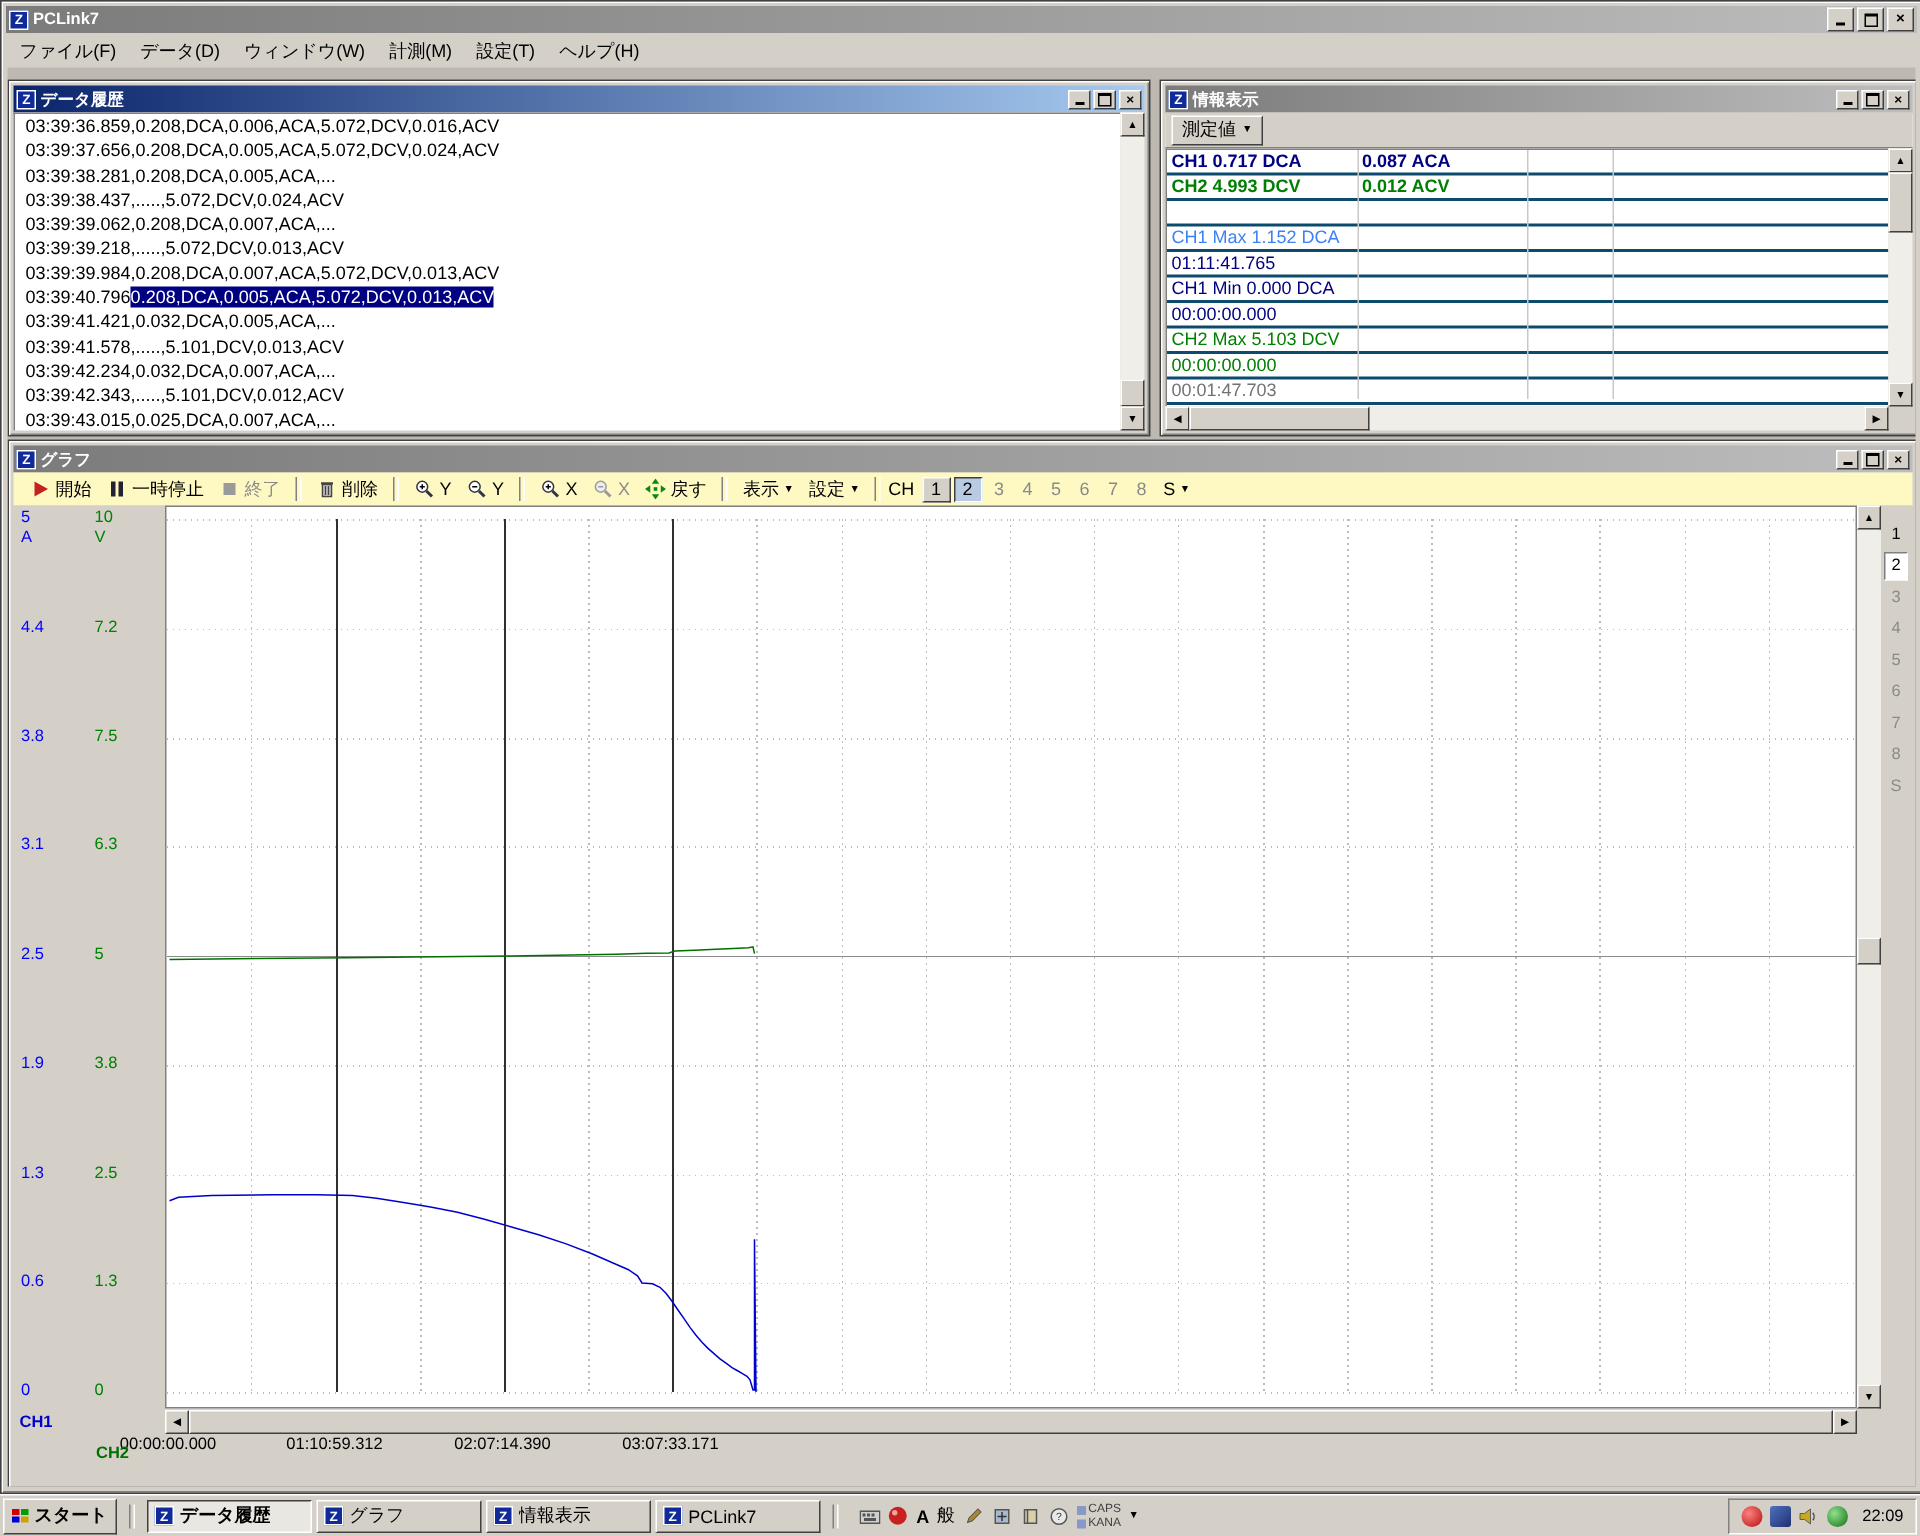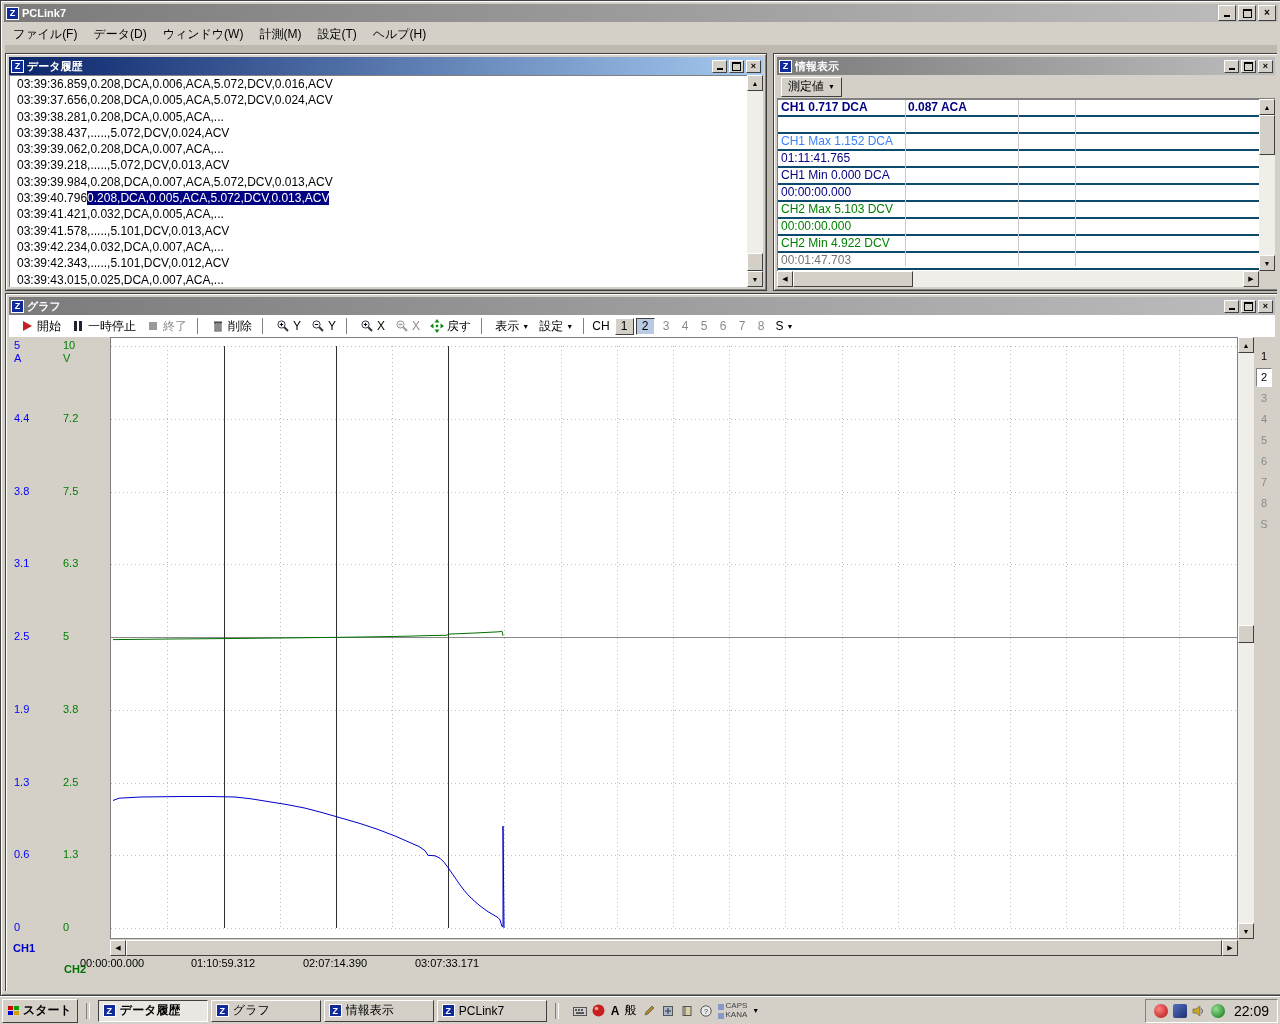--- a/index.html
+++ b/index.html
@@ -41,21 +41,21 @@
   .info-ddbtn{height:18px;display:flex;align-items:center;gap:4px;padding:0 6px;background:#d4d0c8;
               border:1px solid;border-color:#fff #404040 #404040 #fff;}
   .dd{font-size:7px;line-height:1;}
   .info-body{position:absolute;left:3px;top:45px;width:482px;height:172px;background:#fff;overflow:hidden;
              border-left:1px solid #808080;border-top:1px solid #808080;box-sizing:border-box;}
   .info-row{height:15px;line-height:15px;border-bottom:2px solid #0c4a6e;white-space:nowrap;}
   .info-c1{display:inline-block;width:124px;padding-left:3px;overflow:hidden;vertical-align:top;}
   .info-c2{display:inline-block;width:110px;padding-left:3px;overflow:hidden;vertical-align:top;}
   .info-vline{position:absolute;top:0;width:1px;height:166px;background:#c8c8c8;}
   
-  .gtoolbar{position:absolute;left:3px;top:21px;right:3px;height:22px;background:#ffffff;display:flex;align-items:center;padding-left:6px;box-sizing:border-box;}
+  .gtoolbar{position:absolute;left:3px;top:21px;right:3px;height:22px;background:#fef9c3;display:flex;align-items:center;padding-left:6px;box-sizing:border-box;}
   .tbtn{display:inline-flex;align-items:center;gap:3px;padding:1px 5px;white-space:nowrap;}
   .tbtn.dis{color:#8a8a8a;}
   .tsep{width:2px;height:16px;border-left:1px solid #808080;border-right:1px solid #fff;margin:0 5px;}
   .ic{width:14px;height:14px;display:block;}
   .cht{width:19px;height:17px;display:inline-flex;align-items:center;justify-content:center;margin-right:2px;
        border:1px solid;border-color:#fff #404040 #404040 #fff;background:#d4d0c8;box-sizing:border-box;}
   .cht.sel{border-color:#404040 #fff #fff #404040;background:#b9cbe3;}
   .chd{width:19px;display:inline-block;text-align:center;color:#8a8a8a;}
   
   .gaxis{position:absolute;left:3px;top:43px;width:101px;height:602px;background:#d4d0c8;}
@@ -80,21 +80,21 @@
              display:flex;align-items:center;justify-content:center;flex:none;border:1px solid #fff;box-sizing:border-box;}
   .task-label{white-space:nowrap;overflow:hidden;}
   .ime{display:flex;align-items:center;gap:5px;padding:0 6px;height:22px;}
   .ime-ic{width:14px;height:14px;display:flex;align-items:center;justify-content:center;}
   .ck{display:flex;flex-direction:column;justify-content:center;gap:1px;font-size:8px;line-height:8px;color:#404040;}
   .ck .r{display:flex;align-items:flex-end;gap:2px;}
   .ck .sq{width:6px;height:6px;background:#8898c8;display:inline-block;}
   .tray{margin-left:auto;height:22px;display:flex;align-items:center;gap:5px;padding:0 8px;
         border:1px solid;border-color:#808080 #fff #fff #808080;}
   .tray-ic{width:14px;height:14px;border-radius:50%;}
-  .clock{font-size:14px;padding-left:4px;}
+  .clock{font-size:11px;padding-left:4px;}
 </style>
 </head>
 <body>
 
 <div class="win" style="left:0;top:0;width:1280px;height:994px;">
   <div class="titlebar tb-inact">
     <span class="appicon">Z</span>
     <span class="tb-title">PCLink7</span>
     <span class="tb-btns">
       <span class="wbtn">
@@ -171,28 +171,28 @@
         <span class="info-ddbtn">
           <span>測定値</span>
           <span class="dd">▼</span>
         </span>
       </div>
       <div class="info-body">
         <div class="info-vline" style="left:127px;"></div>
         <div class="info-vline" style="left:240px;"></div>
         <div class="info-vline" style="left:297px;"></div>
       <div class="info-row" style="color: rgb(0, 0, 128); font-weight: bold;"><span class="info-c1">CH1 0.717 DCA</span><span class="info-c2">0.087 ACA</span></div>
+          <div class="info-row" style="color: rgb(0, 128, 0); font-weight: bold;"><span class="info-c1">CH2 4.993 DCV</span><span class="info-c2">0.012 ACV</span></div>
           <div class="info-row" style="color: rgb(0, 0, 0);"><span class="info-c1"></span><span class="info-c2"></span></div>
           <div class="info-row" style="color: #3b82f6;"><span class="info-c1">CH1 Max 1.152 DCA</span><span class="info-c2"></span></div>
           <div class="info-row" style="color: rgb(0, 0, 128);"><span class="info-c1">01:11:41.765</span><span class="info-c2"></span></div>
           <div class="info-row" style="color: rgb(0, 0, 128);"><span class="info-c1">CH1 Min 0.000 DCA</span><span class="info-c2"></span></div>
           <div class="info-row" style="color: rgb(0, 0, 128);"><span class="info-c1">00:00:00.000</span><span class="info-c2"></span></div>
           <div class="info-row" style="color: rgb(0, 128, 0);"><span class="info-c1">CH2 Max 5.103 DCV</span><span class="info-c2"></span></div>
           <div class="info-row" style="color: rgb(0, 128, 0);"><span class="info-c1">00:00:00.000</span><span class="info-c2"></span></div>
-          <div class="info-row" style="color: rgb(0, 128, 0);"><span class="info-c1">CH2 Min 4.922 DCV</span><span class="info-c2"></span></div>
           <div class="info-row" style="color: #737373;"><span class="info-c1">00:01:47.703</span><span class="info-c2"></span></div>
         </div>
       <div class="sb-track" style="left:485px;top:45px;width:16px;height:172px;">
         <div class="sb-btn" style="left:0;top:0;">▲</div>
         <div class="sb-thumb" style="left:0;top:16px;width:16px;height:40px;"></div>
         <div class="sb-btn" style="left:0;top:156px;">▼</div>
       </div>
       <div class="sb-track" style="left:3px;top:217px;width:482px;height:16px;">
         <div class="sb-btn" style="left:0;top:0;">◀</div>
         <div class="sb-thumb" style="left:16px;top:0;width:120px;height:16px;"></div>

